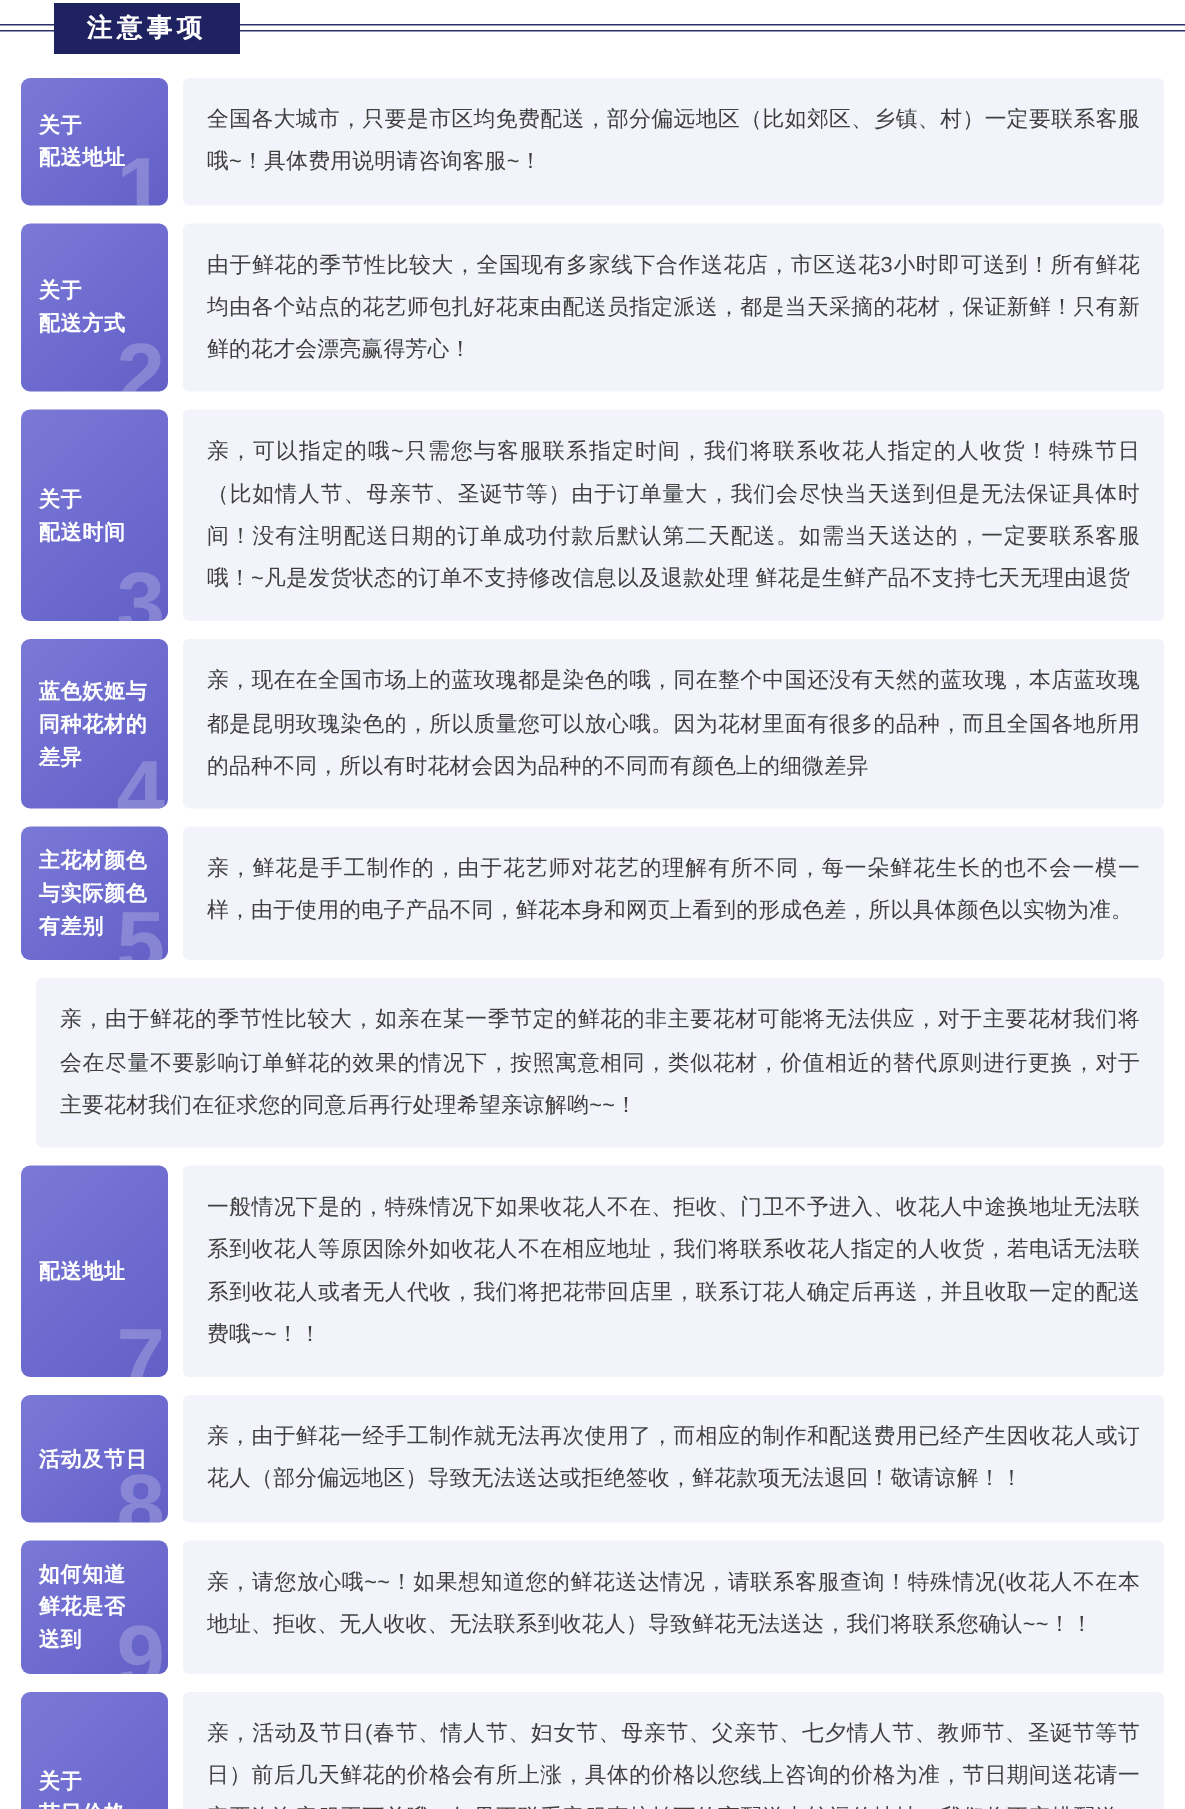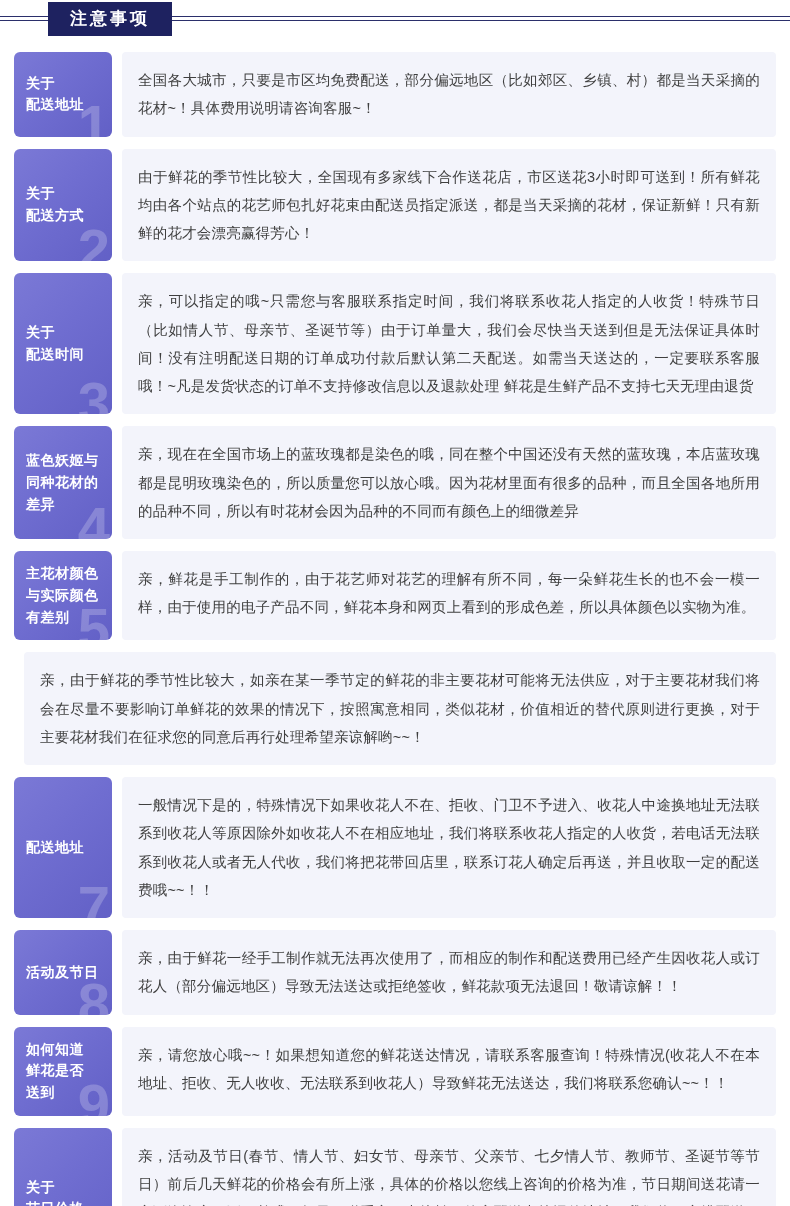--- a/index.html
+++ b/index.html
@@ -32,21 +32,21 @@
     left: 0;
     right: 0;
     top: 16px;
     height: 3px;
     border-top: 1px solid #2b2f6b;
     border-bottom: 1px solid #2b2f6b;
     background: #ffffff;
   }
   .header-title {
     position: absolute;
-    left: 48px;
+    left: 36px;
     top: 2px;
     background: #1e2260;
     color: #ffffff;
     font-size: 17px;
     font-weight: bold;
     letter-spacing: 3px;
     padding: 8px 22px 9px 22px;
     line-height: 1;
     z-index: 2;
     text-align: center;
@@ -125,21 +125,21 @@
   </div>
 
   <div class="rows">
 
     <div class="row">
       <div class="badge">
         <div class="badge-label">关于<br>配送地址</div>
         <div class="badge-num">1</div>
       </div>
       <div class="body">
-        <p>全国各大城市，只要是市区均免费配送，部分偏远地区（比如郊区、乡镇、村）都是当天采摘的花材~！具体费用说明请咨询客服~！</p>
+        <p>全国各大城市，只要是市区均免费配送，部分偏远地区（比如郊区、乡镇、村）一定要联系客服哦~！具体费用说明请咨询客服~！</p>
       </div>
     </div>
 
     <div class="row">
       <div class="badge">
         <div class="badge-label">关于<br>配送方式</div>
         <div class="badge-num">2</div>
       </div>
       <div class="body">
         <p>由于鲜花的季节性比较大，全国现有多家线下合作送花店，市区送花3小时即可送到！所有鲜花均由各个站点的花艺师包扎好花束由配送员指定派送，都是当天采摘的花材，保证新鲜！只有新鲜的花才会漂亮赢得芳心！</p>

